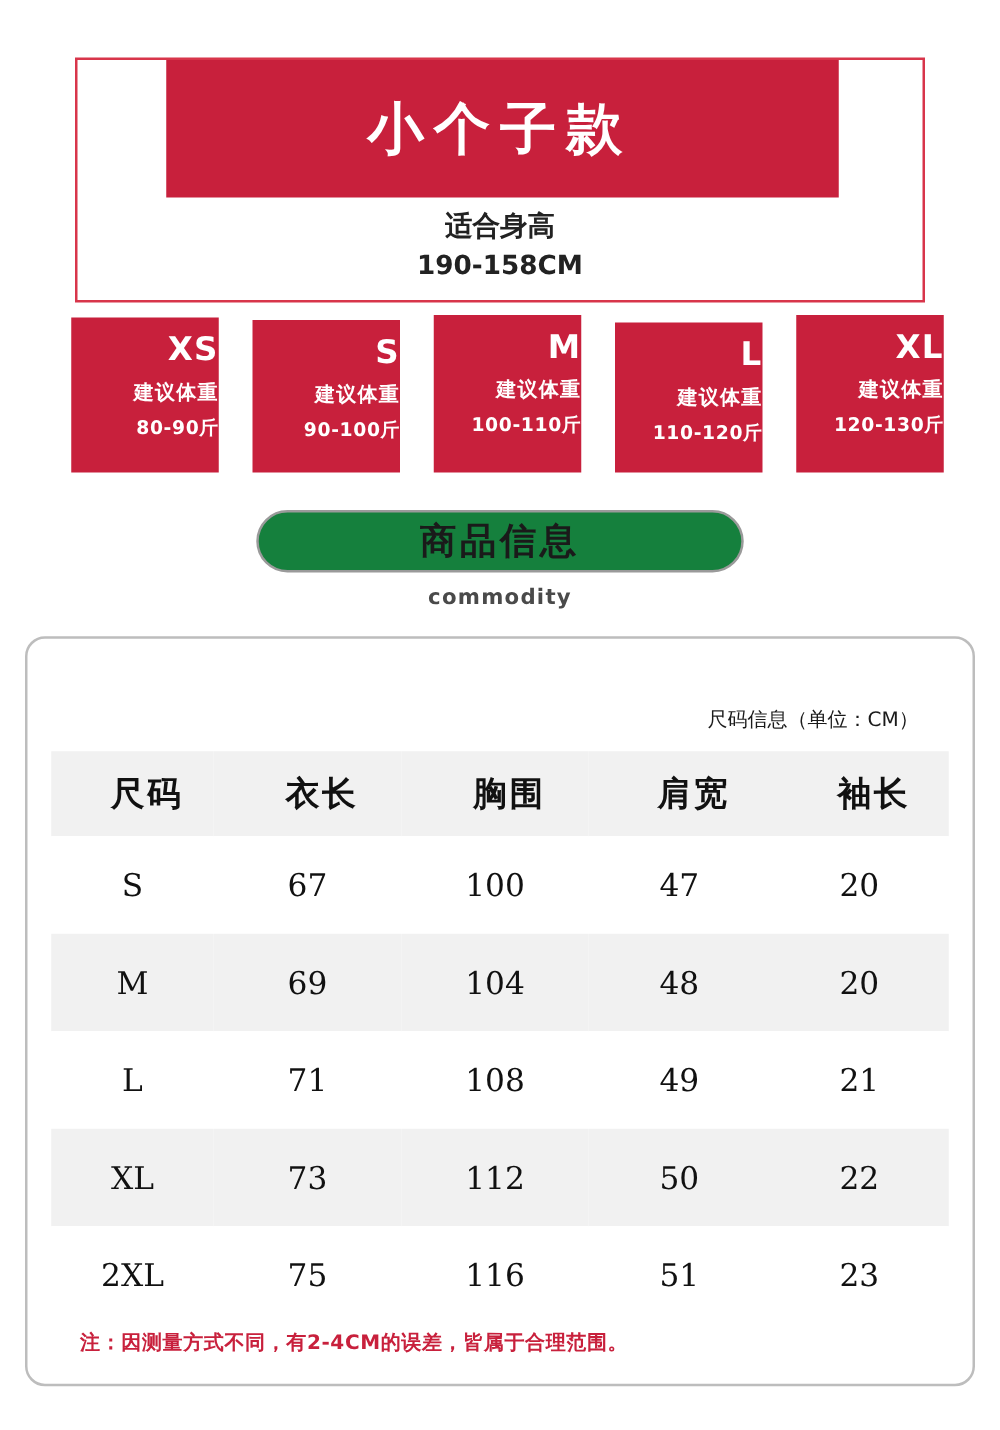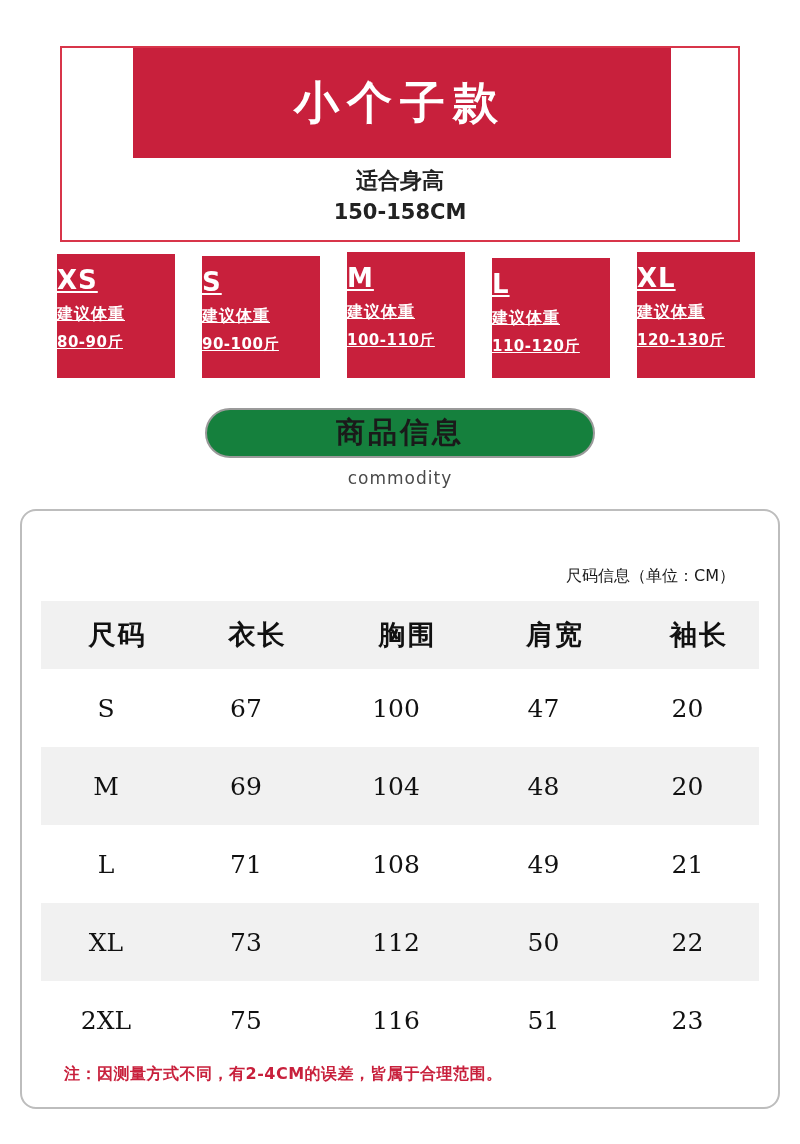--- a/index.html
+++ b/index.html
@@ -79,23 +79,22 @@
     left: 57px;
     top: 252px;
     width: 690px;
     height: 128px;
   }
   .chip {
     position: absolute;
     width: 118px;
     background: #c8203c;
     color: #ffffff;
-    text-align: left;
-    font-family: "DejaVu Sans", sans-serif;
-    text-decoration: underline;
+    text-align: right;
+    font-family: "DejaVu Sans", sans-serif;
   }
   .chip .code {
     font-size: 26px;
     font-weight: bold;
     line-height: 1;
     padding-top: 13px;
     letter-spacing: 1px;
   }
   .chip .label {
     font-size: 16px;
@@ -139,21 +138,21 @@
     letter-spacing: 3px;
     font-family: "DejaVu Sans", sans-serif;
   }
   .pill-caption {
     position: absolute;
     left: 0;
     top: 468px;
     width: 800px;
     text-align: center;
     font-size: 17px;
-    font-weight: normal;
+    font-weight: bold;
     color: #4a4a4a;
     letter-spacing: 1px;
     font-family: "DejaVu Sans", sans-serif;
   }
 
   
   .card {
     position: absolute;
     left: 20px;
     top: 509px;
@@ -226,21 +225,21 @@
     font-family: "DejaVu Sans", sans-serif;
   }
 </style>
 </head>
 <body>
 
 <div class="hero">
   <div class="hero-band"></div>
   <div class="hero-title">小个子款</div>
   <div class="hero-sub1">适合身高</div>
-  <div class="hero-sub2">150-158CM</div>
+  <div class="hero-sub2">190-158CM</div>
 </div>
 
 <div class="chips">
 
   <div class="chip chip-0">
     <div class="code">XS</div>
     <div class="label">建议体重</div>
     <div class="weight">80-90斤</div>
   </div>
 

